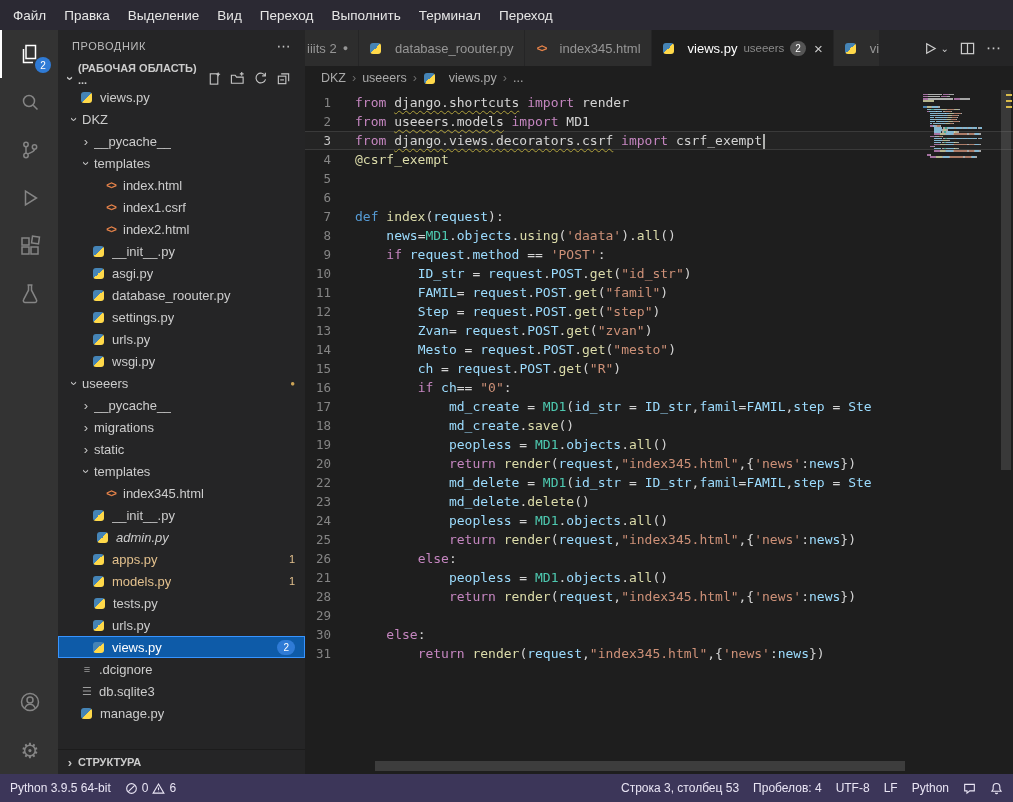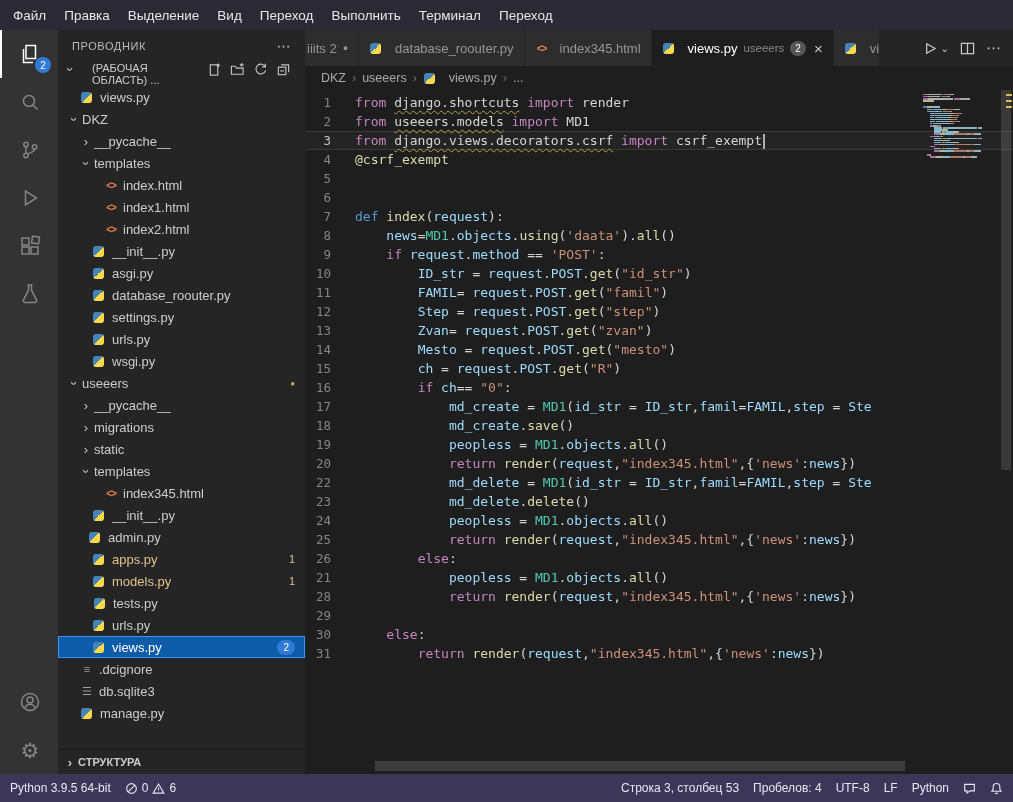--- a/index.html
+++ b/index.html
@@ -25,22 +25,22 @@
     align-items:center; justify-content:center; padding:0 3px; }
   .ab-bottom { margin-top:auto; }
   .gear-glyph { font-size:21px; line-height:1; }
 
   
   .sidebar { width:247px; background:#252526; color:#cccccc; position:relative;
     font-size:13px; flex:none; overflow:hidden; }
   .sb-title { height:32px; display:flex; align-items:center; padding:0 14px;
     font-size:11px; letter-spacing:.6px; color:#bbbbbb; }
   .sb-title .more { margin-left:auto; color:#c5c5c5; font-size:14px; cursor:pointer; }
-  .sb-section { height:24px; display:flex; align-items:flex-start; font-weight:normal;
-    font-size:11px; color:#cccccc; padding:0 4px;gap:14px; }
+  .sb-section { height:24px; display:flex; align-items:flex-end; font-weight:bold;
+    font-size:11px; color:#cccccc; padding:0 4px; }
   .ws-actions { margin-left:auto; display:flex; gap:8px; padding-right:10px; }
   .ws-actions svg { width:15px; height:15px; fill:none; stroke:#c5c5c5; stroke-width:1.2; cursor:pointer; }
   .chev { width:16px; text-align:center; color:#c5c5c5; font-size:13px; flex:none;
     display:inline-block; transform-origin:50% 50%; }
   .chev.open { transform:rotate(90deg); }
   .chev-space { width:14px; flex:none; display:inline-block; }
   .tree-row { height:22px; display:flex; align-items:center; cursor:pointer;
     padding-right:10px; white-space:nowrap; }
   .tree-row.selected { background:#0e5ba8; outline:1px solid #3794ff; outline-offset:-1px; color:#fff; }
   .tree-row.modified .tree-label, .tree-row.modified .tree-badge { color:#e2c08d; }
@@ -241,21 +241,21 @@
             <span class="tree-label">templates</span>
           </div>
           <div class="tree-row" style="padding-left: 32px;">
             <span class="chev-space"></span>
             <span class="fi fi-html">&lt;&gt;</span>
             <span class="tree-label">index.html</span>
           </div>
           <div class="tree-row" style="padding-left: 32px;">
             <span class="chev-space"></span>
             <span class="fi fi-html">&lt;&gt;</span>
-            <span class="tree-label">index1.html</span>
+            <span class="tree-label">index1.csrf</span>
           </div>
           <div class="tree-row" style="padding-left: 32px;">
             <span class="chev-space"></span>
             <span class="fi fi-html">&lt;&gt;</span>
             <span class="tree-label">index2.html</span>
           </div>
           <div class="tree-row" style="padding-left: 20px;">
             <span class="chev-space"></span>
             <span class="fi fi-py"></span>
             <span class="tree-label">__init__.py</span>
@@ -309,21 +309,21 @@
           <div class="tree-row" style="padding-left: 32px;">
             <span class="chev-space"></span>
             <span class="fi fi-html">&lt;&gt;</span>
             <span class="tree-label">index345.html</span>
           </div>
           <div class="tree-row" style="padding-left: 20px;">
             <span class="chev-space"></span>
             <span class="fi fi-py"></span>
             <span class="tree-label">__init__.py</span>
           </div>
-          <div class="tree-row" style="padding-left: 16px;">
+          <div class="tree-row" style="padding-left: 24px; font-style: italic;">
             <span class="chev-space"></span>
             <span class="fi fi-py"></span>
             <span class="tree-label">admin.py</span>
           </div>
           <div class="tree-row modified" style="padding-left: 20px;">
             <span class="chev-space"></span>
             <span class="fi fi-py"></span>
             <span class="tree-label">apps.py</span>
             <span class="tree-badge">1</span>
           </div>

